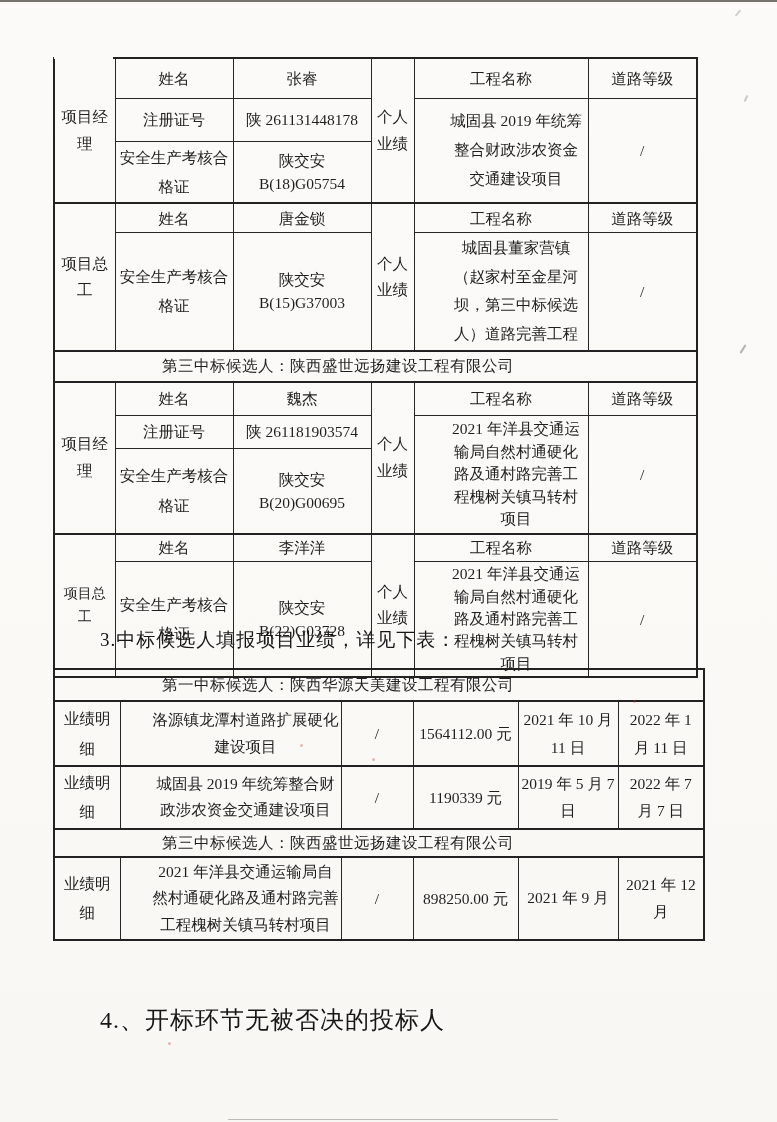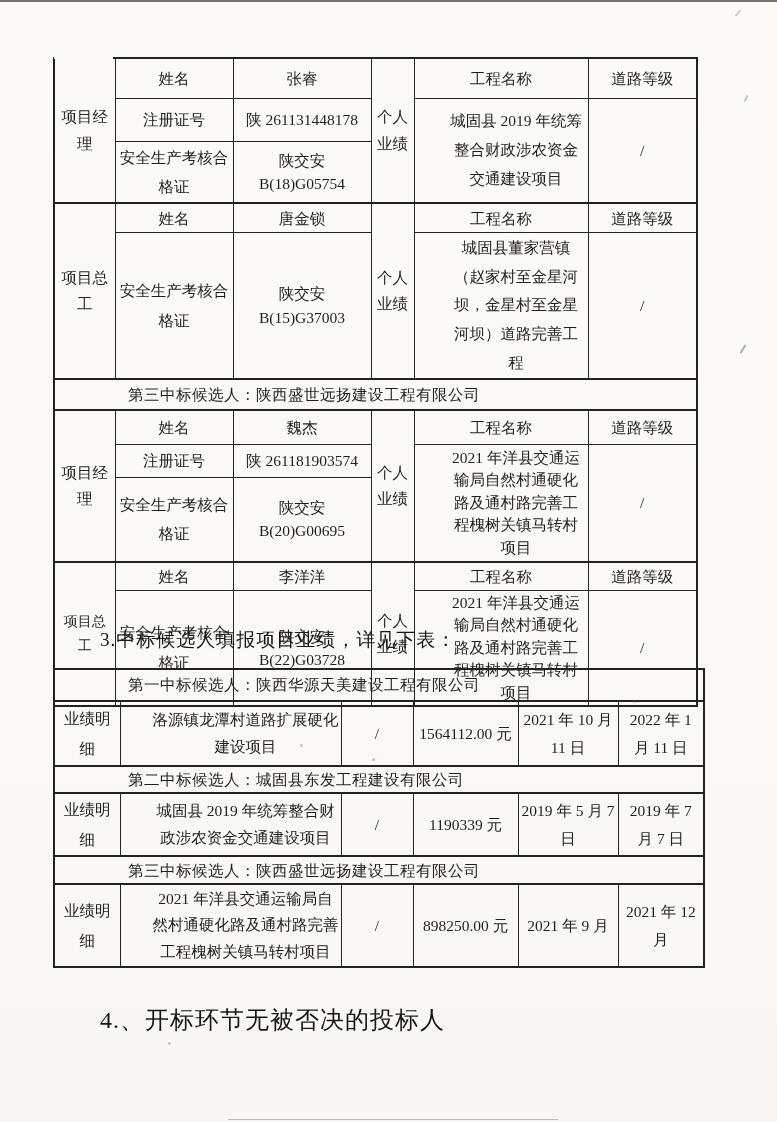--- a/index.html
+++ b/index.html
@@ -40,21 +40,21 @@
   tr.h40{height:40px}tr.h43{height:43px}tr.h60{height:60px}
   tr.h29{height:29px}tr.h86{height:86px}tr.h31{height:31px}
   tr.h34{height:34px}tr.h33{height:33px}tr.h85{height:85px}
   tr.h28{height:28px}
   tr.h27{height:27px}tr.h32{height:32px}tr.h65{height:65px}
   tr.h26{height:26px}tr.h59{height:59px}tr.h80{height:80px}
 
   tr.sec td{border-top:2px solid #222;}
   tr.secb td{border-bottom:2px solid #222;}
 
-  .banner{text-align:left;padding-left:73px;font-size:15.5px;letter-spacing:.5px;}
+  .banner{text-align:left;padding-left:107px;font-size:15.5px;letter-spacing:.5px;}
   .role{line-height:1.7;}
   .perf{line-height:1.7;}
   .proj{line-height:1.85;padding-left:32px;}
   .proj-t{line-height:1.45;}
   .wrap2{line-height:1.9;}
   .date{line-height:1.8;}
 
   .para{position:absolute;left:100px;font-size:19px;letter-spacing:1px;color:#161616;}
   .p3{top:627px;}
   .p4{top:1004px;font-size:24px;}
@@ -100,21 +100,21 @@
           <td class="role" rowspan="2">项目总工</td>
           <td>姓名</td>
           <td>唐金锁</td>
           <td class="perf" rowspan="2">个人业绩</td>
           <td>工程名称</td>
           <td>道路等级</td>
         </tr>
         <tr class="h86">
           <td class="wrap2">安全生产考核合格证</td>
           <td>陕交安 B(15)G37003</td>
-          <td class="proj">城固县董家营镇（赵家村至金星河坝，金星村至金星河坝）道路完善工程</td>
+          <td class="proj">城固县董家营镇（赵家村至金星河坝，第三中标候选人）道路完善工程</td>
           <td>/</td>
         </tr>
 
         <tr class="h31 sec secb">
           <td class="banner" colspan="6">第三中标候选人：陕西盛世远扬建设工程有限公司</td>
         </tr>
 
         <tr class="h34">
           <td class="role" rowspan="3">项目经理</td>
           <td>姓名</td>
@@ -172,30 +172,27 @@
         </tr>
         <tr class="h65 secb">
           <td class="wrap2">业绩明细</td>
           <td class="proj" style="line-height:1.7">洛源镇龙潭村道路扩展硬化建设项目</td>
           <td>/</td>
           <td>1564112.00 元</td>
           <td class="date">2021 年 10 月 11 日</td>
           <td class="date">2022 年 1 月 11 日</td>
         </tr>
 
-        <tr class="h26 secb">
-          <td class="banner" colspan="6">第二中标候选人：城固县东发工程建设有限公司</td>
-        </tr>
         <tr class="h59 secb">
           <td class="wrap2">业绩明细</td>
           <td class="proj" style="line-height:1.7">城固县 2019 年统筹整合财政涉农资金交通建设项目</td>
           <td>/</td>
           <td>1190339 元</td>
           <td class="date">2019 年 5 月 7 日</td>
-          <td class="date">2019 年 7 月 7 日</td>
+          <td class="date">2022 年 7 月 7 日</td>
         </tr>
 
         <tr class="h28 secb">
           <td class="banner" colspan="6">第三中标候选人：陕西盛世远扬建设工程有限公司</td>
         </tr>
         <tr class="h80">
           <td class="wrap2">业绩明细</td>
           <td class="proj" style="line-height:1.7">2021 年洋县交通运输局自然村通硬化路及通村路完善工程槐树关镇马转村项目</td>
           <td>/</td>
           <td>898250.00 元</td>

